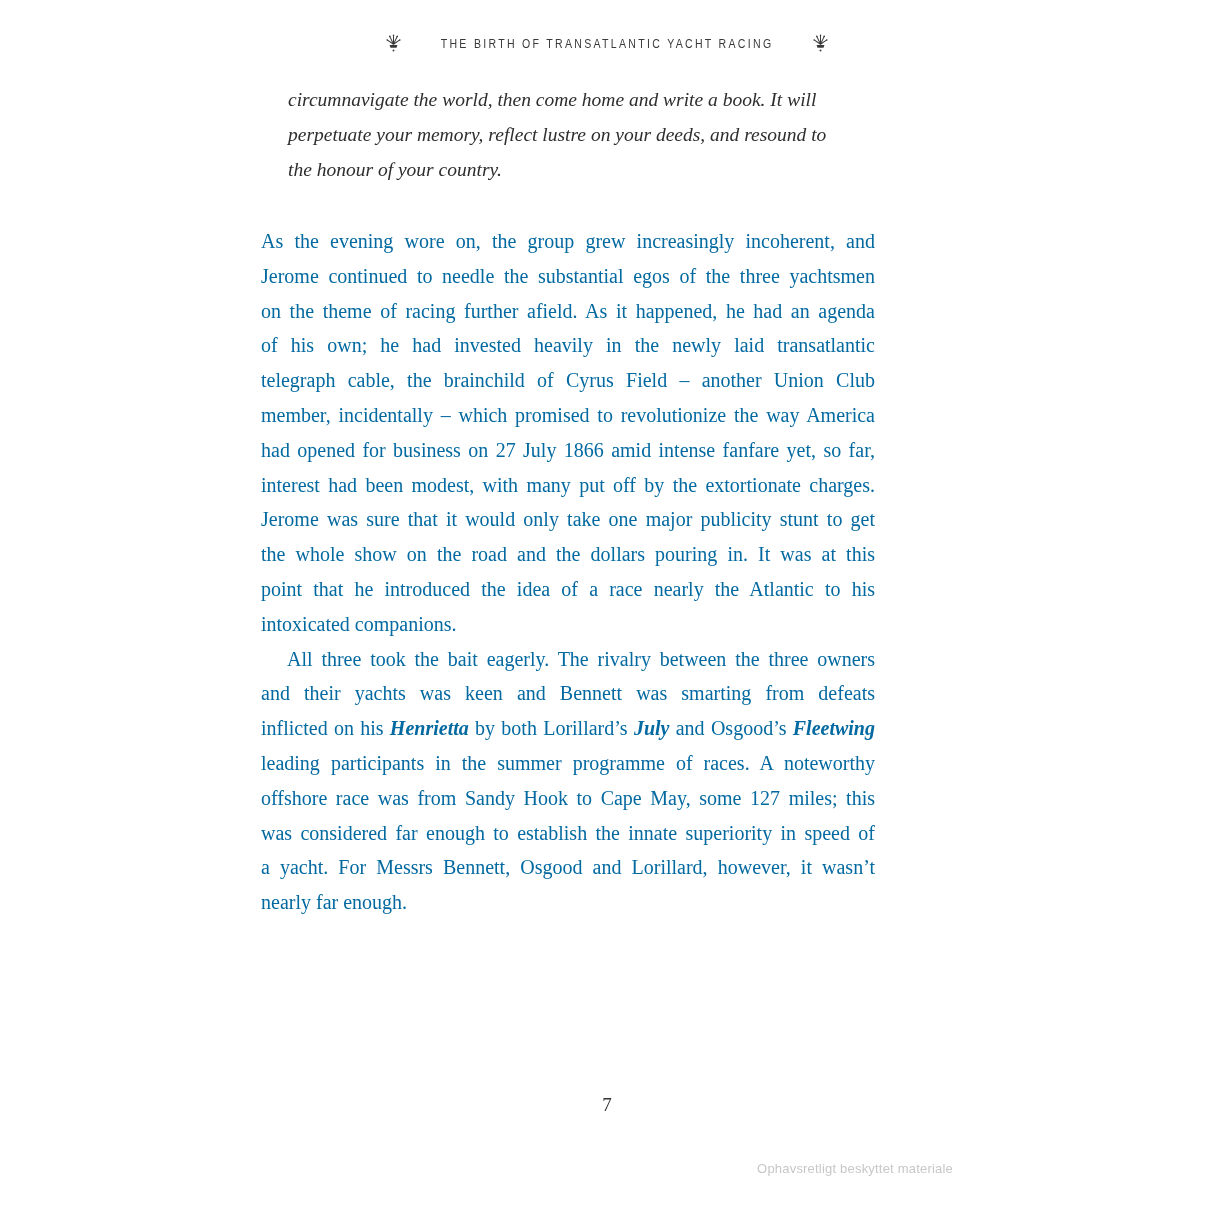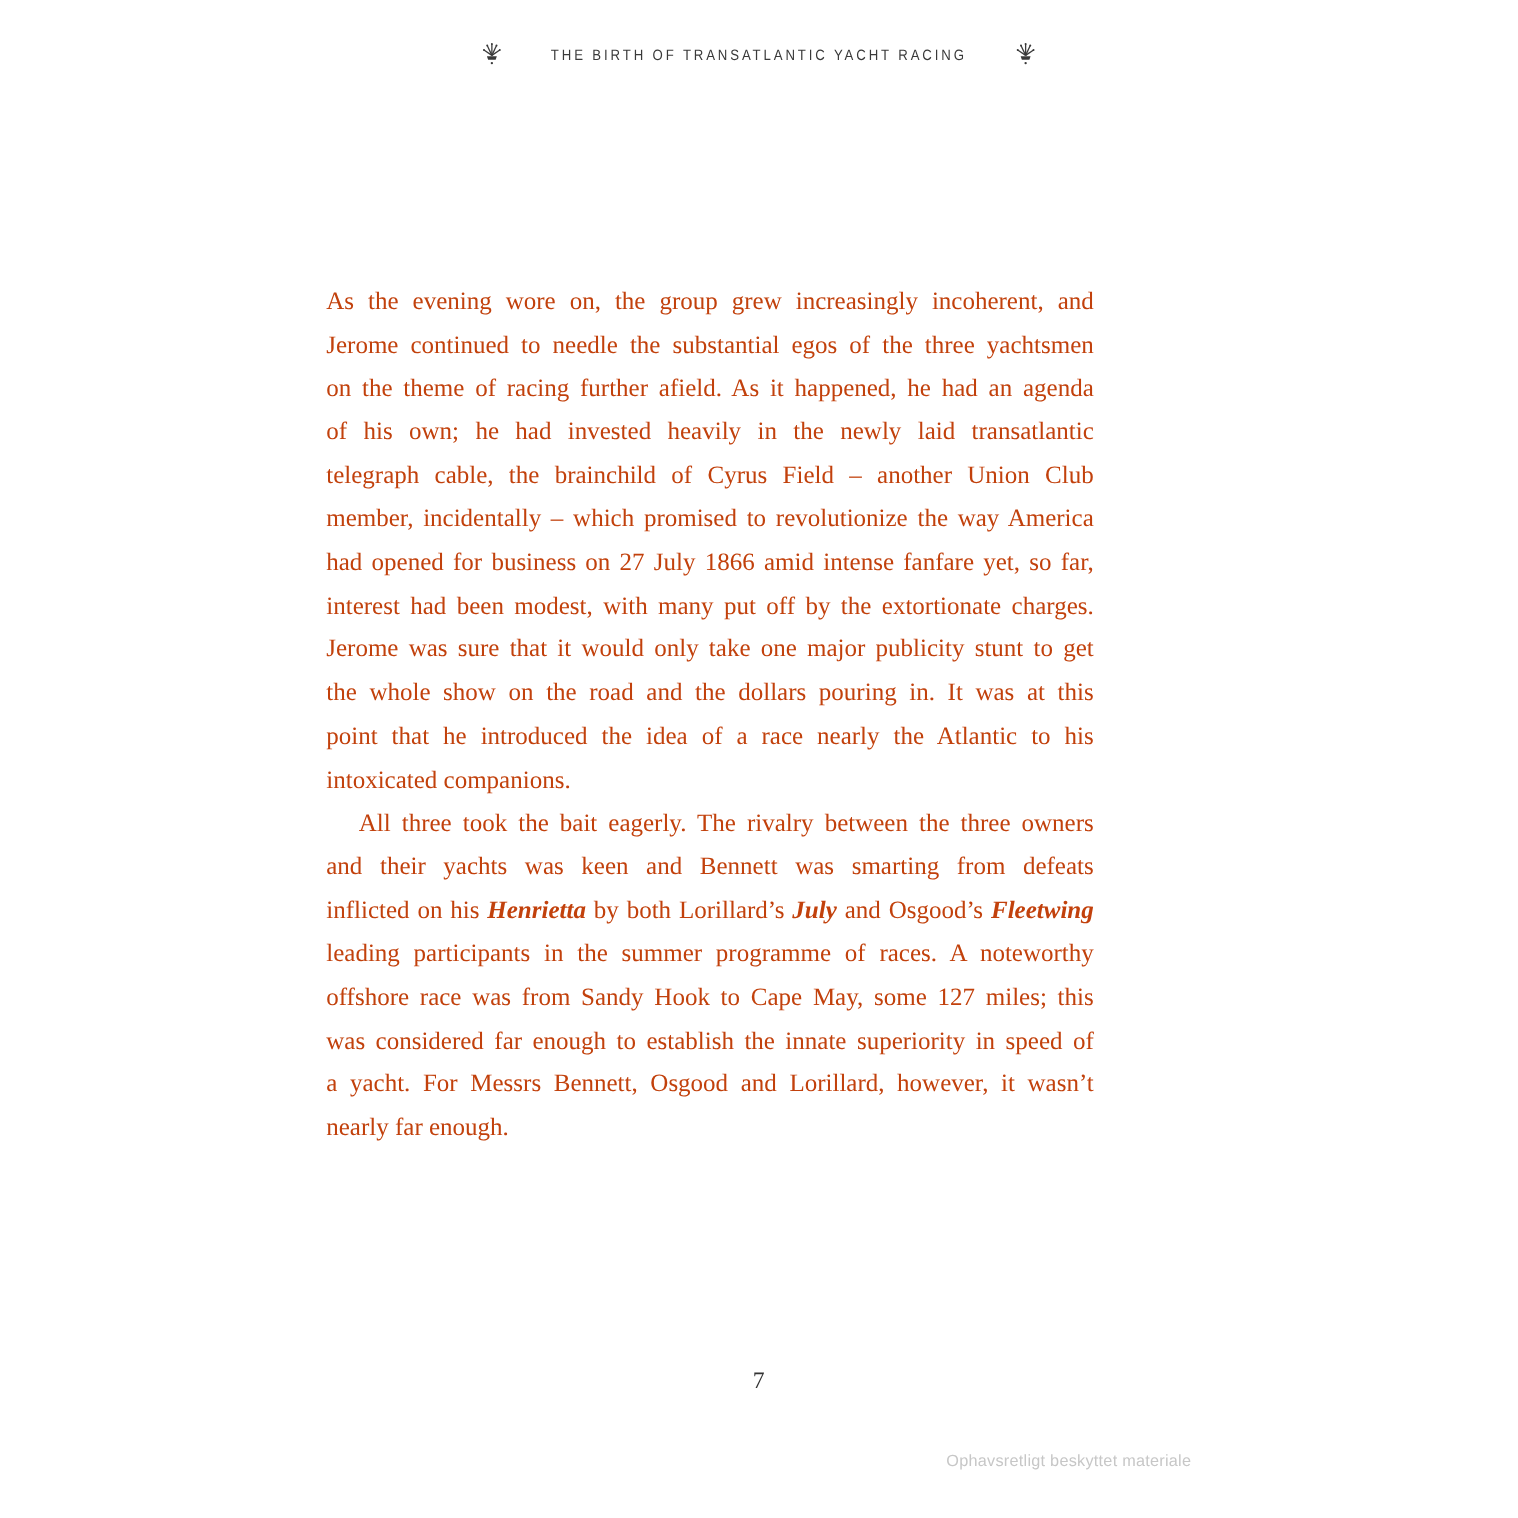--- a/index.html
+++ b/index.html
@@ -11,21 +11,21 @@
   .running-head .title{font-family:"Liberation Sans","DejaVu Sans",sans-serif;
         font-size:12px;font-weight:500;letter-spacing:2.6px;color:#3a3a3a;
         transform:scaleX(0.88);transform-origin:center;white-space:nowrap;}
   .ornament{width:19px;height:21px;display:inline-block;flex:0 0 auto;}
 
   .quote{position:absolute;left:288px;top:82px;width:575px;
         font-style:italic;font-size:19.5px;line-height:35px;color:#2e2e2e;}
   .quote .qline{white-space:nowrap;}
 
   .body-text{position:absolute;left:261px;top:224px;width:614px;
-        font-size:20px;line-height:34.8px;color:#c2410c;}
+        font-size:20px;line-height:34.8px;color:#0369a1;}
   .body-text .line{text-align:justify;text-align-last:justify;}
   .body-text .line.flush{text-align-last:left;}
   .body-text .line.first-indent{text-indent:26px;}
   .body-text i{font-style:italic;font-weight:bold;}
 
   .page-number{position:absolute;top:1094px;left:0;right:0;text-align:center;
         font-size:19px;color:#333333;}
 
   .copyright-notice{position:absolute;top:1161px;right:261px;
         font-family:"Liberation Sans","DejaVu Sans",sans-serif;
@@ -69,20 +69,25 @@
           <circle cx="7.3" cy="4" r="1"></circle>
         <circle cx="12" cy="2.5" r="1"></circle>
           <circle cx="16.7" cy="4" r="1"></circle>
         <circle cx="20" cy="8.5" r="1"></circle>
         <path d="M7 15 L17 15 L15.8 18.4 L8.2 18.4 Z"></path>
         <circle cx="12" cy="21.8" r="1.2"></circle>
       </g>
     </svg>
   </div>
 
+  <div class="quote">
+      <div class="qline">circumnavigate the world, then come home and write a book. It will</div>
+      <div class="qline">perpetuate your memory, reflect lustre on your deeds, and resound to</div>
+      <div class="qline">the honour of your country.</div>
+    </div>
 
   <div class="body-text">
       <div>
         <div class="line"><span>As the evening wore on, the group grew increasingly incoherent, and</span></div>
         <div class="line"><span>Jerome continued to needle the substantial egos of the three yachtsmen</span></div>
         <div class="line"><span>on the theme of racing further afield. As it happened, he had an agenda</span></div>
         <div class="line"><span>of his own; he had invested heavily in the newly laid transatlantic</span></div>
         <div class="line"><span>telegraph cable, the brainchild of Cyrus Field – another Union Club</span></div>
         <div class="line"><span>member, incidentally – which promised to revolutionize the way America</span></div>
         <div class="line"><span>had opened for business on 27 July 1866 amid intense fanfare yet, so far,</span></div>

